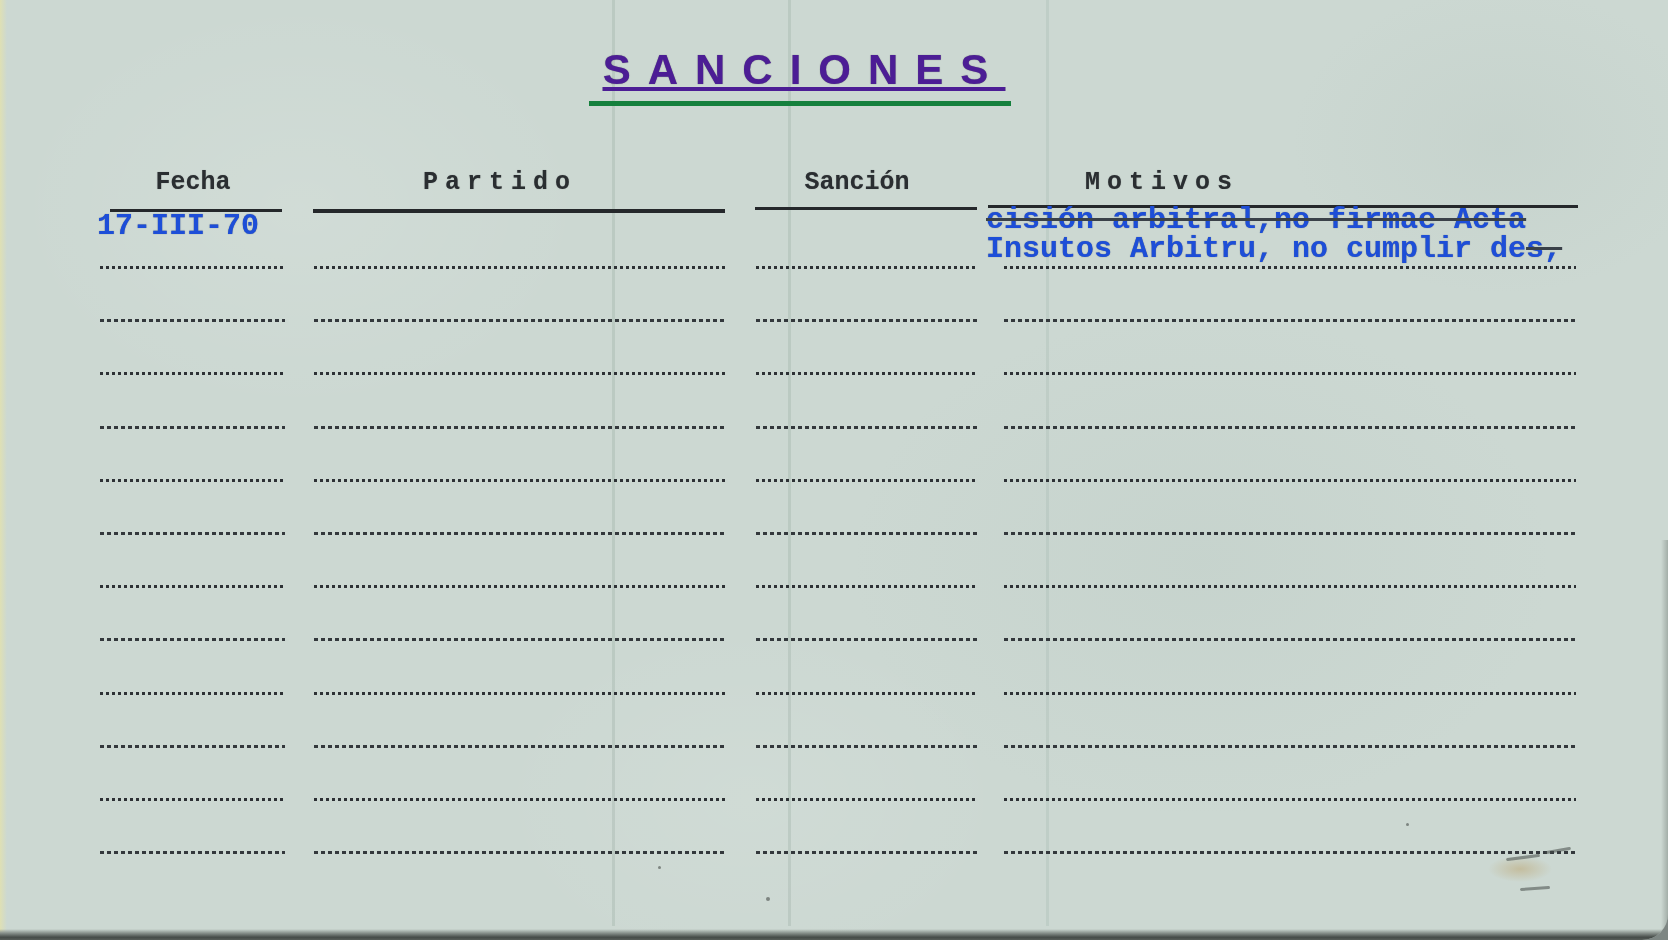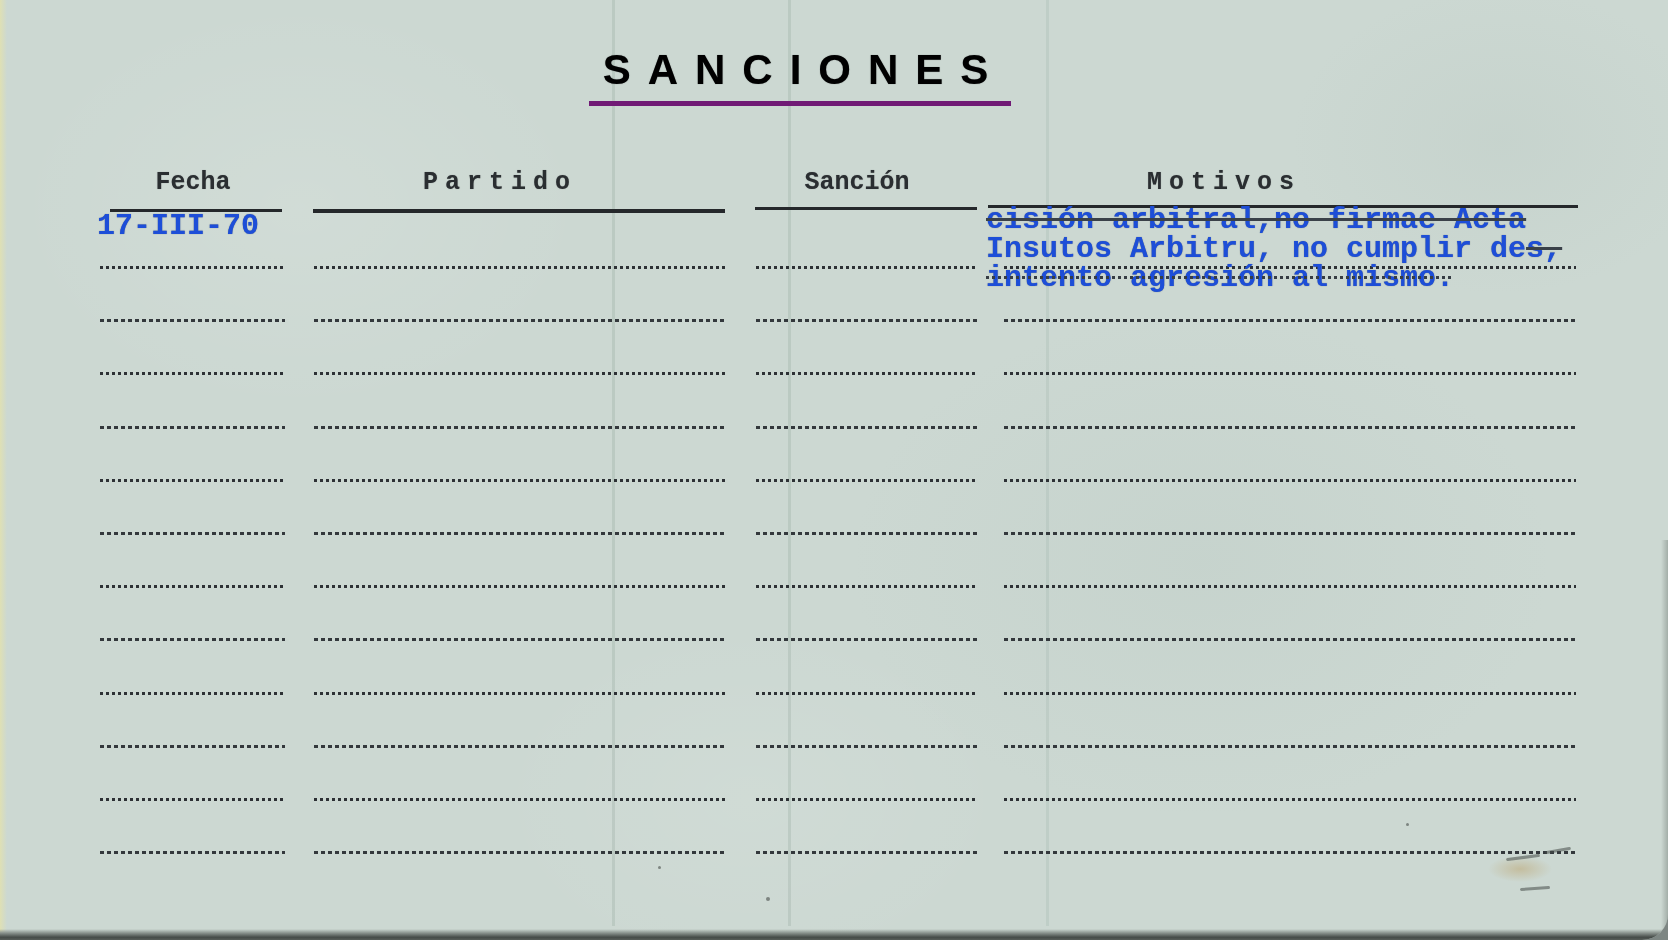--- a/index.html
+++ b/index.html
@@ -16,31 +16,31 @@
   .streak{position:absolute;top:0;bottom:14px;width:3px;background:rgba(148,168,160,.30);}
   .left-edge{position:absolute;left:0;top:0;bottom:0;width:7px;
     background:linear-gradient(90deg,#dfe0b4,rgba(223,224,180,0));}
   .bottom-edge{position:absolute;left:0;right:0;bottom:0;height:11px;
     background:linear-gradient(180deg,rgba(154,162,157,0),#8b948f 35%,#454b48 75%,#575d59);}
   .right-edge{position:absolute;right:0;top:540px;bottom:0;width:7px;
     background:linear-gradient(90deg,rgba(110,120,114,0),rgba(95,105,99,.38));}
 
   .title-wrap{position:absolute;left:0;width:1600px;top:46px;text-align:center;margin:0;}
   .title{display:inline-block;font-family:"Liberation Sans",sans-serif;font-weight:700;
-    font-size:42px;letter-spacing:17px;color:#000000;padding:0 6px 7px 14px;
-    border-bottom:5px solid #701a75;text-shadow:0 0 1px rgba(33,36,39,.55);}
+    font-size:42px;letter-spacing:17px;color:#4c1d95;padding:0 6px 7px 14px;
+    border-bottom:5px solid #15803d;text-shadow:0 0 1px rgba(33,36,39,.55);text-decoration:underline;}
 
   .hdr{position:absolute;top:168px;transform:translateX(-50%);
     font-family:Liberation Mono, monospace;font-weight:700;font-size:25px;color:#2a2e31;
     text-shadow:0 0 1px rgba(42,46,49,.4);white-space:nowrap;}
   .hdr.sp{letter-spacing:7px;}
   .hdr-fecha{left:193px;}
   .hdr-partido{left:500px;}
   .hdr-sancion{left:817px;margin-left:40px;}
-  .hdr-motivos{left:1224px;}
+  .hdr-motivos{left:1162px;}
 
   .hline{position:absolute;height:3px;background:#25282b;}
   .hl-fecha{left:110px;top:209px;width:172px;}
   .hl-partido{left:313px;top:209px;width:412px;height:4px;}
   .hl-sancion{left:755px;top:207px;width:222px;}
   .hl-motivos{left:988px;top:205px;width:590px;}
 
   .typed{font-family:"Liberation Mono","DejaVu Sans Mono",monospace;font-weight:700;
     font-size:30px;color:#1d4ed8;text-shadow:0 0 1px rgba(55,62,70,.65);white-space:nowrap;}
   .val{position:absolute;top:209px;}
@@ -169,21 +169,20 @@
           <span class="seg seg-s"></span>
           <span class="seg seg-m"></span>
         </div>
       </div>
 
     <div class="typed val val-fecha">17-III-70</div>
 
     <div class="typed motivos-block">
       <div class="mline st-solid">cisión arbitral,no firmae Acta</div>
       <div class="mline"><span>Insutos Arbitru, no cumplir de</span><span class="st-solid">s,</span></div>
-      <div class="mline st-dotted">intento agresión al mismo.</div>
     </div>
 
     <div class="stain"></div>
     <div class="smudge smudge-1"></div>
     <div class="smudge smudge-2"></div>
     <div class="smudge smudge-3"></div>
     <div class="speck speck-1"></div>
     <div class="speck speck-2"></div>
     <div class="speck speck-3"></div>
 

